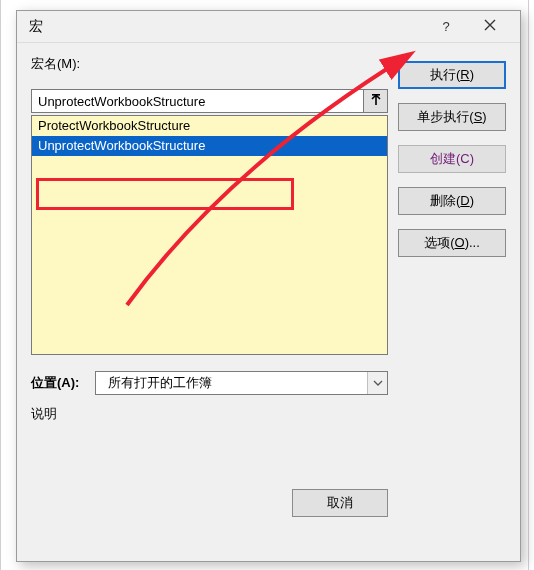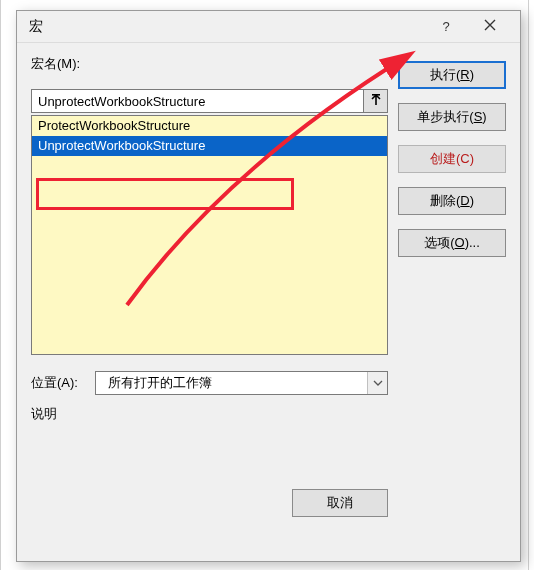--- a/index.html
+++ b/index.html
@@ -42,24 +42,24 @@
   }
   .listbox .item { height: 20px; line-height: 20px; padding: 0 6px; white-space: nowrap; }
   .listbox .item.selected { background: #0a64c8; color: #fff; }
   .right-col { width: 108px; display: flex; flex-direction: column; gap: 14px; padding-top: 0; }
   .btn {
     height: 28px; border: 1px solid #8a8a8a; background: #e1e1e1;
     display: flex; align-items: center; justify-content: center;
     font-size: 13px; cursor: default;
   }
   .btn.primary { border: 2px solid #1a6fd1; background: #e1e1e1; }
-  .btn.disabled { color: #b91c1c; border-color: #b5b5b5; }
+  .btn.disabled { color: #701a75; border-color: #b5b5b5; }
   .u { text-decoration: underline; }
   .loc-row { display: flex; align-items: center; gap: 8px; margin-top: 16px; }
-  .loc-label { width: 56px; }
+  .loc-label { width: 56px; font-weight: bold; }
   .select {
     flex: 1; height: 24px; background: #fff; border: 1px solid #7a7a7a;
     display: flex; align-items: center; padding: 0 12px; position: relative;
   }
   .select .chev {
     position: absolute; right: 0; top: 0; bottom: 0; width: 20px;
     display: flex; align-items: center; justify-content: center;
     border-left: 1px solid #c0c0c0; background: #efefef;
   }
   .desc-label { margin-top: 10px; }

